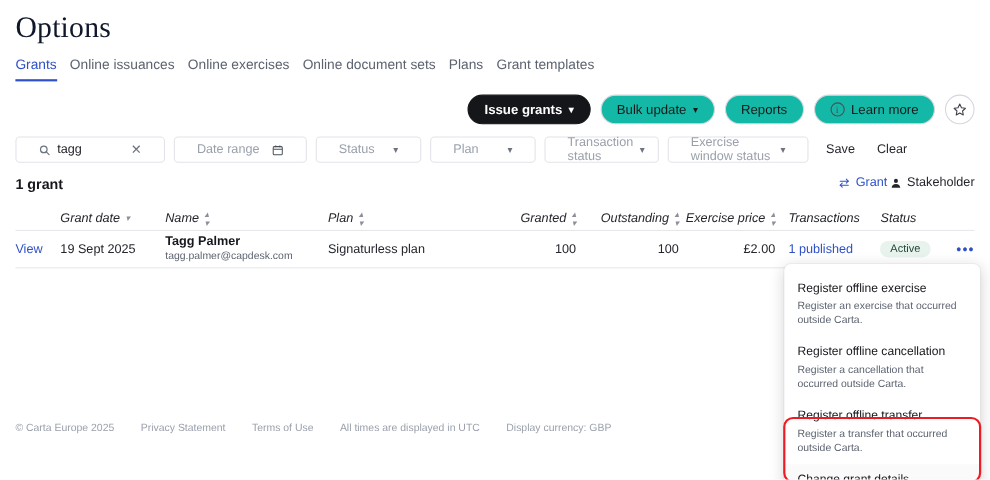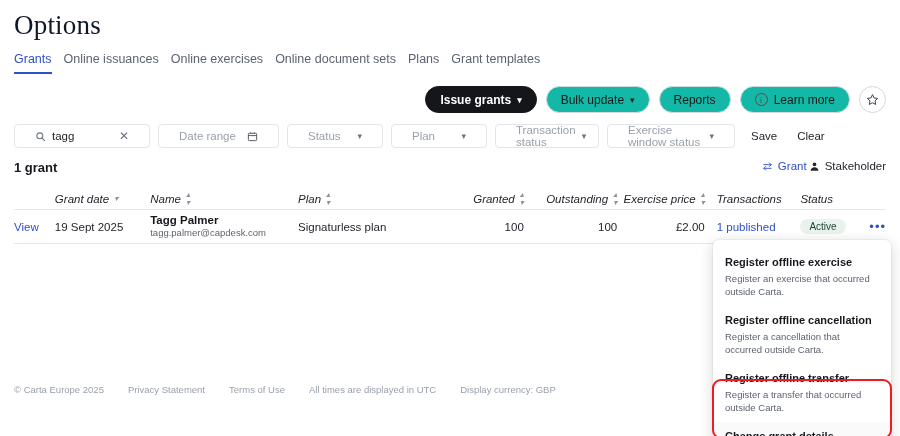--- a/index.html
+++ b/index.html
@@ -122,21 +122,21 @@
   .dots { color: #2f50c8; letter-spacing: 1px; font-size: 13px; cursor: pointer; line-height: 1; }
 
   
   .menu {
     position: absolute; left: 713px; top: 240px; width: 178px;
     background: #fff; border-radius: 6px;
     box-shadow: 0 3px 14px rgba(20,22,26,.18), 0 0 0 1px rgba(20,22,26,.04);
     padding: 8px 0 2px 0;
   }
   .menu-item { padding: 7px 12px 8px 12px; cursor: pointer; }
-  .menu-item .mi-title { font-size: 11px; font-weight: 700; color: #16181d; line-height: 15px; }
+  .menu-item .mi-title { font-size: 11px; font-weight: 400; color: #16181d; line-height: 15px; }
   .menu-item .mi-desc  { font-size: 9.5px; color: #5c6370; line-height: 13px; margin-top: 2px; }
   .menu-item.highlight { background: #fafafa; }
 
   .annot-box {
     position: absolute; left: 712px; top: 379px; width: 180px; height: 60px;
     border: 2px solid #ee1b24; border-radius: 9px; pointer-events: none;
   }
 
   
   .footer {

